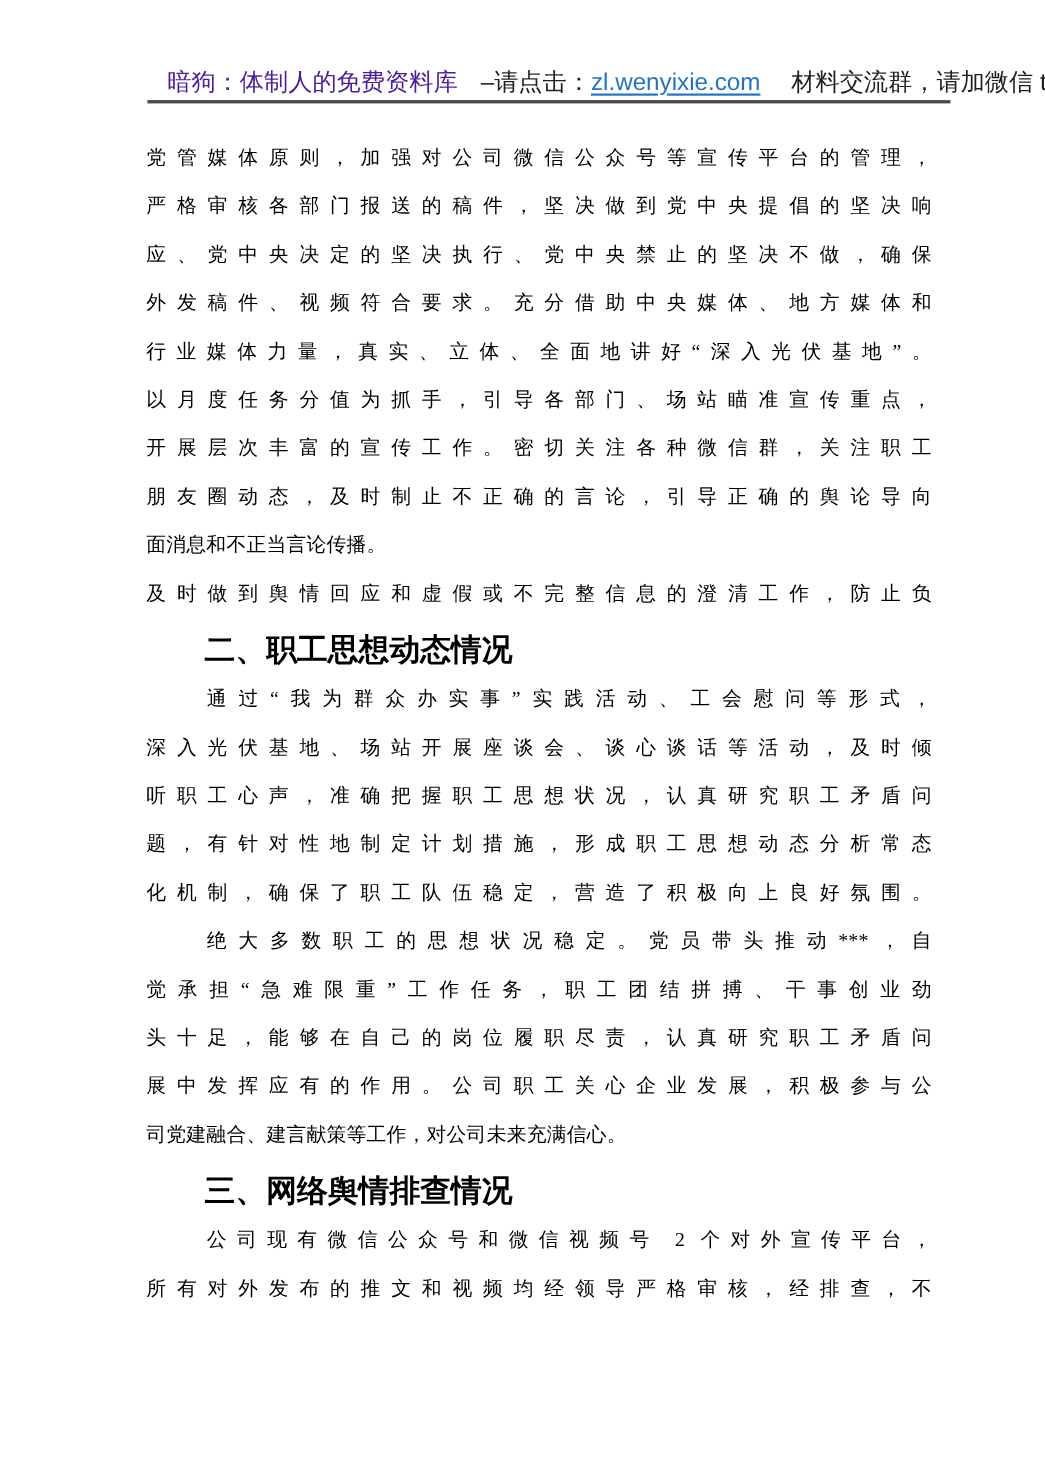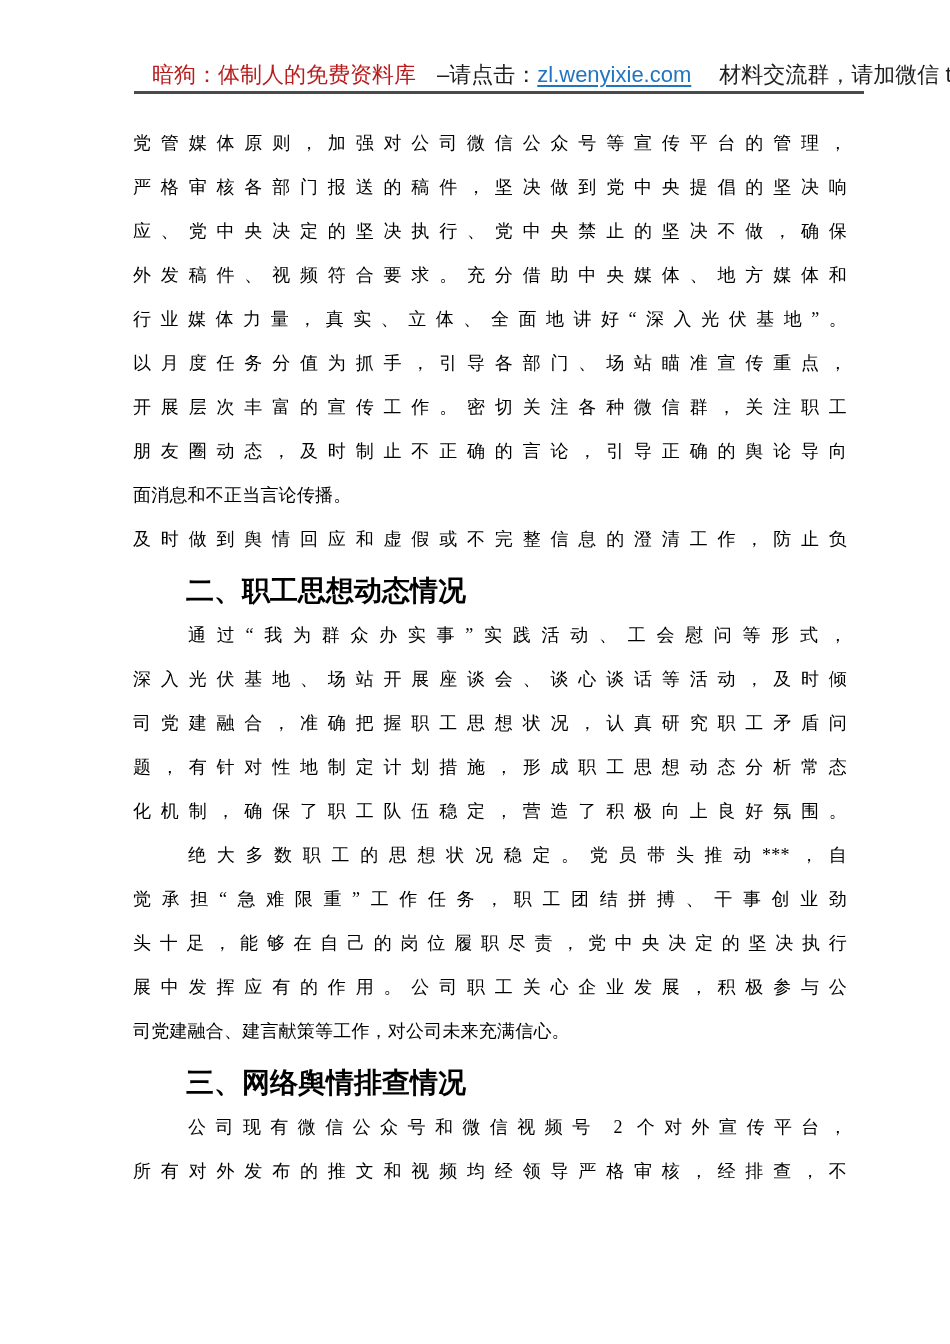--- a/index.html
+++ b/index.html
@@ -17,21 +17,21 @@
   
   .header {
     position: absolute;
     top: 62px; left: 152px;
     white-space: nowrap;
     font-family: "Liberation Sans", "DejaVu Sans", sans-serif;
     font-size: 22px;
     line-height: 26px;
     color: #1f1f1f;
   }
-  .brand { color: #b91c1c; }
+  .brand { color: #4c1d95; }
   .click-label { color: #1f1f1f; margin-left: 21px; }
   .res-link {
     color: #2374be;
     text-decoration: underline;
     text-decoration-thickness: 2px;
     text-underline-offset: 3px;
     cursor: pointer;
   }
   .group-note { color: #1f1f1f; margin-left: 28px; }
   .header-rule {
@@ -87,26 +87,26 @@
       <div class="body-line">外发稿件、视频符合要求。充分借助中央媒体、地方媒体和</div>
       <div class="body-line">行业媒体力量，真实、立体、全面地讲好“深入光伏基地”。</div>
       <div class="body-line">以月度任务分值为抓手，引导各部门、场站瞄准宣传重点，</div>
       <div class="body-line">开展层次丰富的宣传工作。密切关注各种微信群，关注职工</div>
       <div class="body-line">朋友圈动态，及时制止不正确的言论，引导正确的舆论导向</div>
       <div class="body-line short">面消息和不正当言论传播。</div>
       <div class="body-line">及时做到舆情回应和虚假或不完整信息的澄清工作，防止负</div>
       <div class="heading">二、职工思想动态情况</div>
       <div class="body-line indent">通过“我为群众办实事”实践活动、工会慰问等形式，</div>
       <div class="body-line">深入光伏基地、场站开展座谈会、谈心谈话等活动，及时倾</div>
-      <div class="body-line">司党建融合，准确把握职工思想状况，认真研究职工矛盾问</div>
+      <div class="body-line">听职工心声，准确把握职工思想状况，认真研究职工矛盾问</div>
       <div class="body-line">题，有针对性地制定计划措施，形成职工思想动态分析常态</div>
       <div class="body-line">化机制，确保了职工队伍稳定，营造了积极向上良好氛围。</div>
       <div class="body-line indent">绝大多数职工的思想状况稳定。党员带头推动***，自</div>
       <div class="body-line">觉承担“急难限重”工作任务，职工团结拼搏、干事创业劲</div>
-      <div class="body-line">头十足，能够在自己的岗位履职尽责，党中央决定的坚决执行</div>
+      <div class="body-line">头十足，能够在自己的岗位履职尽责，认真研究职工矛盾问</div>
       <div class="body-line">展中发挥应有的作用。公司职工关心企业发展，积极参与公</div>
       <div class="body-line short">司党建融合、建言献策等工作，对公司未来充满信心。</div>
       <div class="heading">三、网络舆情排查情况</div>
       <div class="body-line indent">公司现有微信公众号和微信视频号 2 个对外宣传平台，</div>
       <div class="body-line">所有对外发布的推文和视频均经领导严格审核，经排查，不</div>
     </div>
 
 </div>
 
 </body></html>

